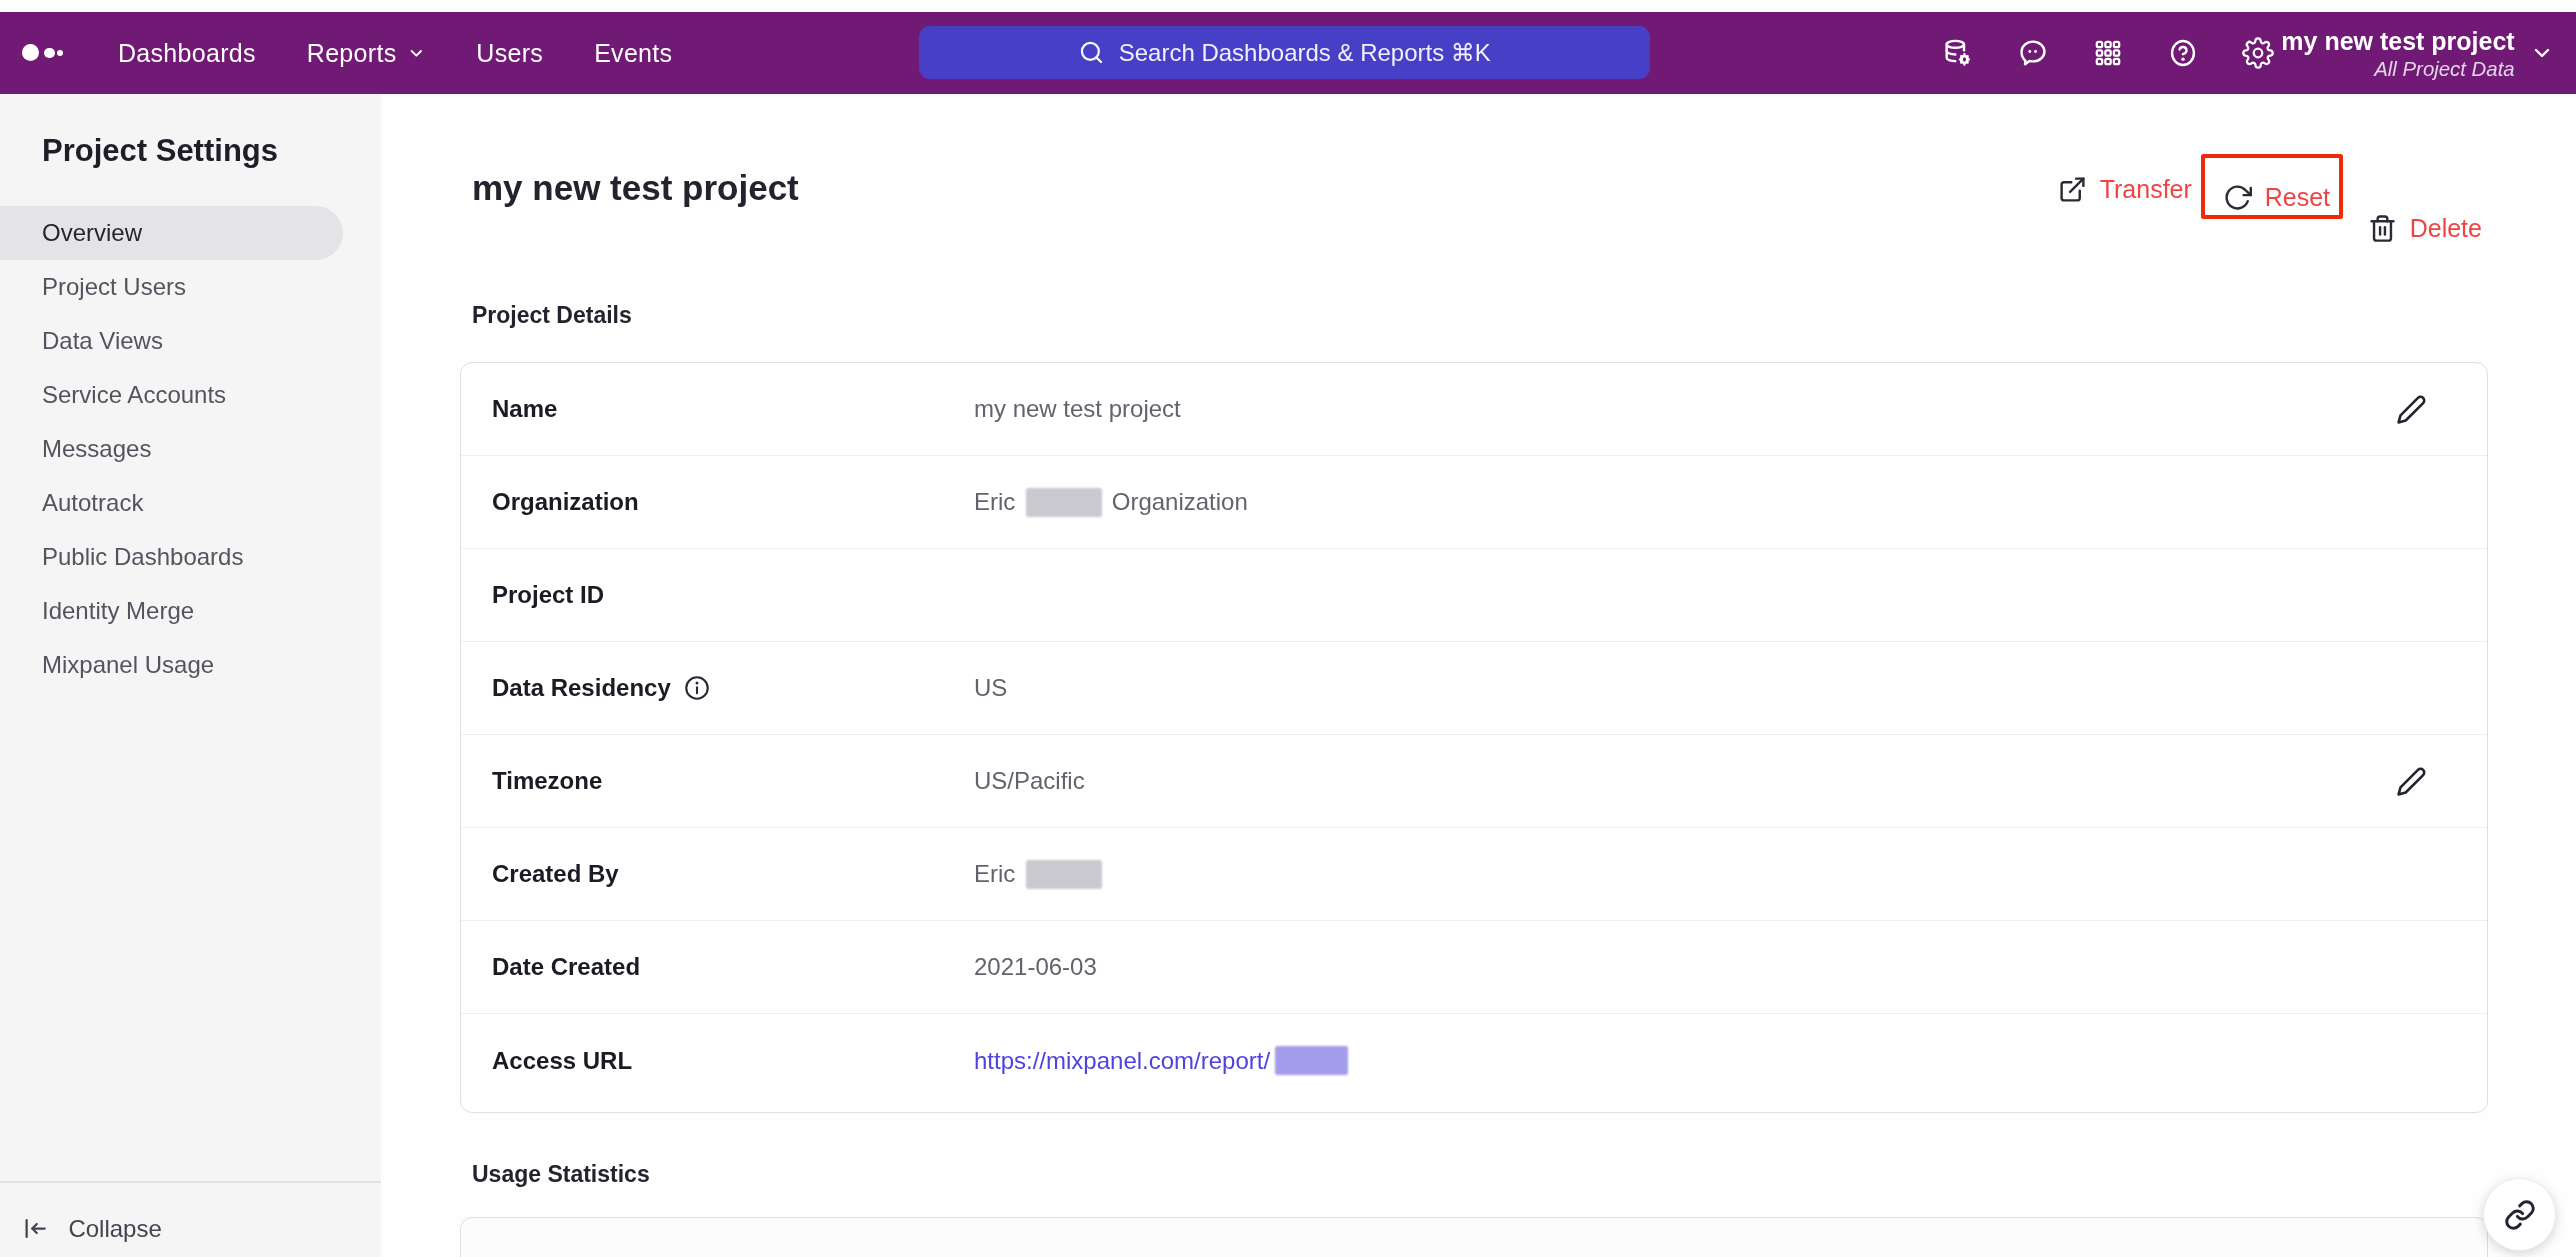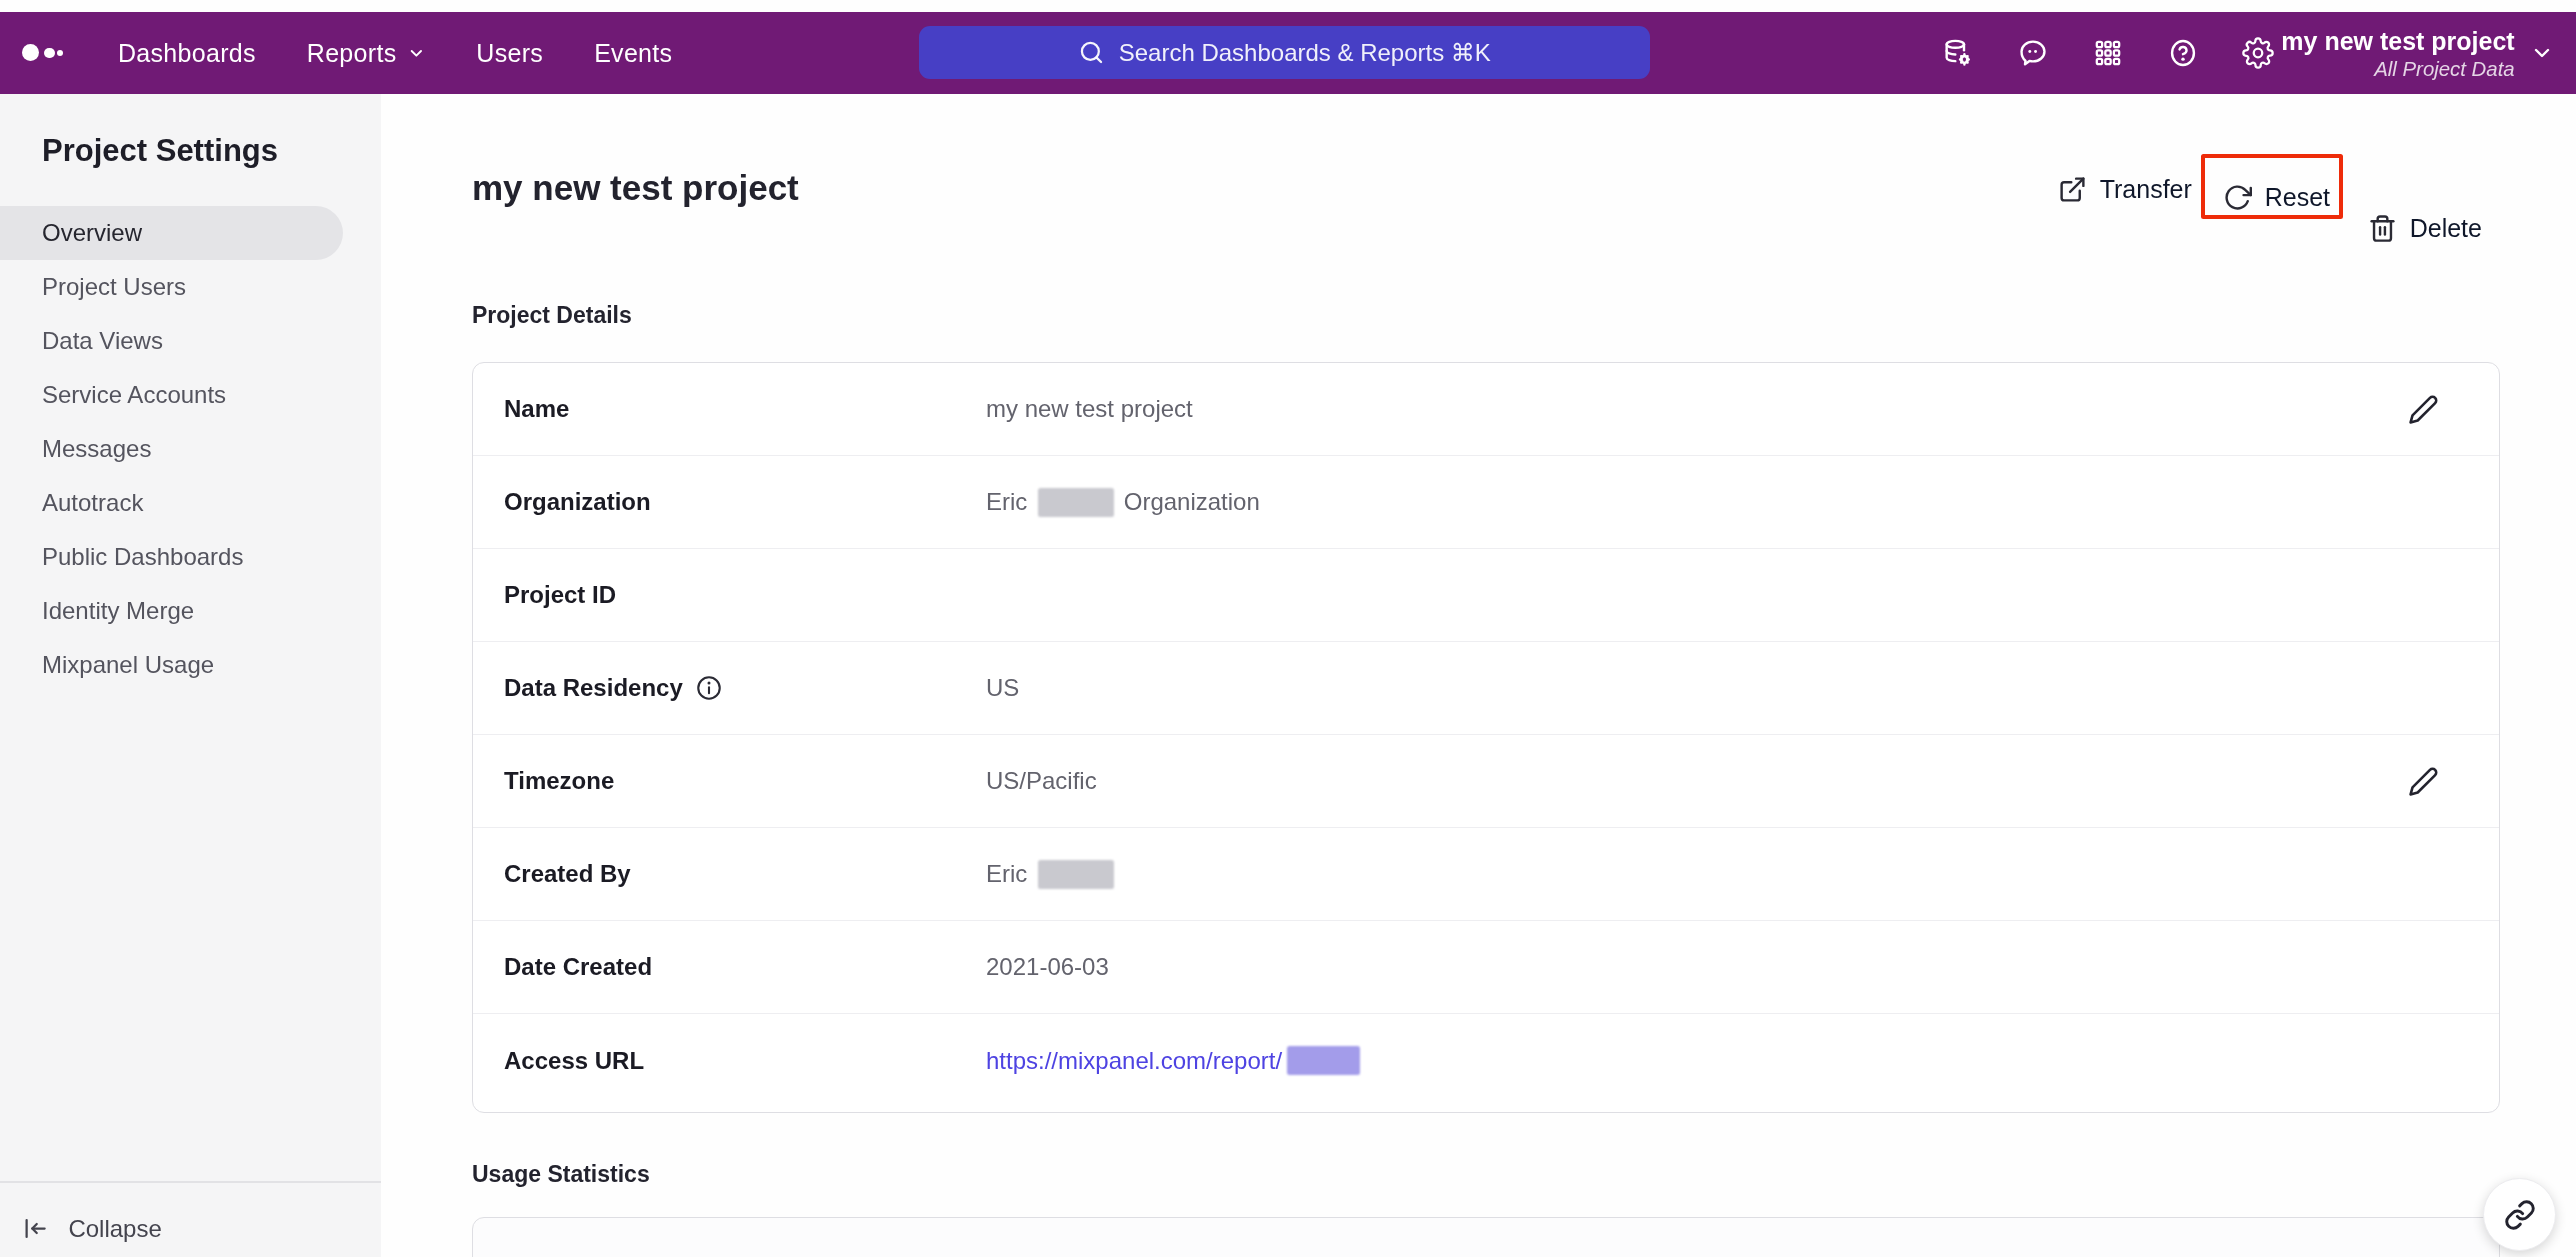--- a/index.html
+++ b/index.html
@@ -30,31 +30,31 @@
   .side-title { position:absolute; left:42px; top:51px; font-size:31px; font-weight:700; color:#1E1E28; }
   .side-nav { position:absolute; left:0; top:124px; width:381px; }
   .side-item { height:54px; display:flex; align-items:center; padding-left:42px; font-size:24px; color:#54545E; cursor:pointer; }
   .side-item.active { background:#E4E4E7; width:343px; border-radius:0 27px 27px 0; color:#26262F; font-weight:500; }
   .side-divider { position:absolute; left:0; top:1099px; width:381px; height:1.7px; background:#E2E2E5; }
   .collapse { position:absolute; left:21px; top:1128px; height:37px; display:flex; align-items:center; gap:20.4px; cursor:pointer; }
   .collapse span { font-size:24px; color:#44444E; }
 
   
   .main-title { position:absolute; left:472px; top:168px; font-size:35px; font-weight:700; color:#23232E; }
-  .action { position:absolute; top:167px; height:44px; display:flex; align-items:center; gap:12.7px; font-size:25px; font-weight:500; color:#0f172a; cursor:pointer; }
+  .action { position:absolute; top:167px; height:44px; display:flex; align-items:center; gap:12.7px; font-size:25px; font-weight:500; color:#ef4444; cursor:pointer; }
   .act-transfer { left:2058px; }
   .act-reset    { left:2223px;margin-top:8px; }
   .act-delete   { left:2368px;margin-top:39px; }
   .annotation-box { position:absolute; left:2201px; top:154px; width:142px; height:65px; border:4.2px solid #EE2B09; border-radius:2.5px; z-index:20; pointer-events:none; }
 
   .section-heading { position:absolute; left:472px; font-size:23px; font-weight:700; color:#23232E; }
   .h-details { top:302px; }
   .h-usage   { top:1161px; }
 
-  .card { position:absolute; left:472px; width:2028px; background:#fff; border:1.7px solid #DEDEE3; border-radius:12px; }
+  .card { position:absolute; left:460px; width:2028px; background:#fff; border:1.7px solid #DEDEE3; border-radius:12px; }
   .card.details { top:362px; height:751px; overflow:hidden; }
   .card.usage   { top:1217px; height:170px; background:#FCFCFD; }
 
   .row { display:grid; grid-template-columns:482px 1fr 51px; align-items:center; height:93px; padding:0 59px 0 31px; border-bottom:1.7px solid #EEEEF1; }
   .row:last-child { border-bottom:none; }
   .row .lbl { font-size:24px; font-weight:600; color:#1B1B24; display:flex; align-items:center; gap:12px; }
   .row .val { font-size:24px; color:#63636D; display:flex; align-items:center; }
   .redact { display:inline-block; width:76px; height:29px; background:#C9C9CF; border-radius:2.5px; margin:0 10.2px; filter:blur(1.3px); }
   .redact.purple { background:#A39CEA; width:73px; margin:0 0 0 5.1px; }
   .link { color:#4E43E2; font-size:24px; text-decoration:none; cursor:pointer; }

